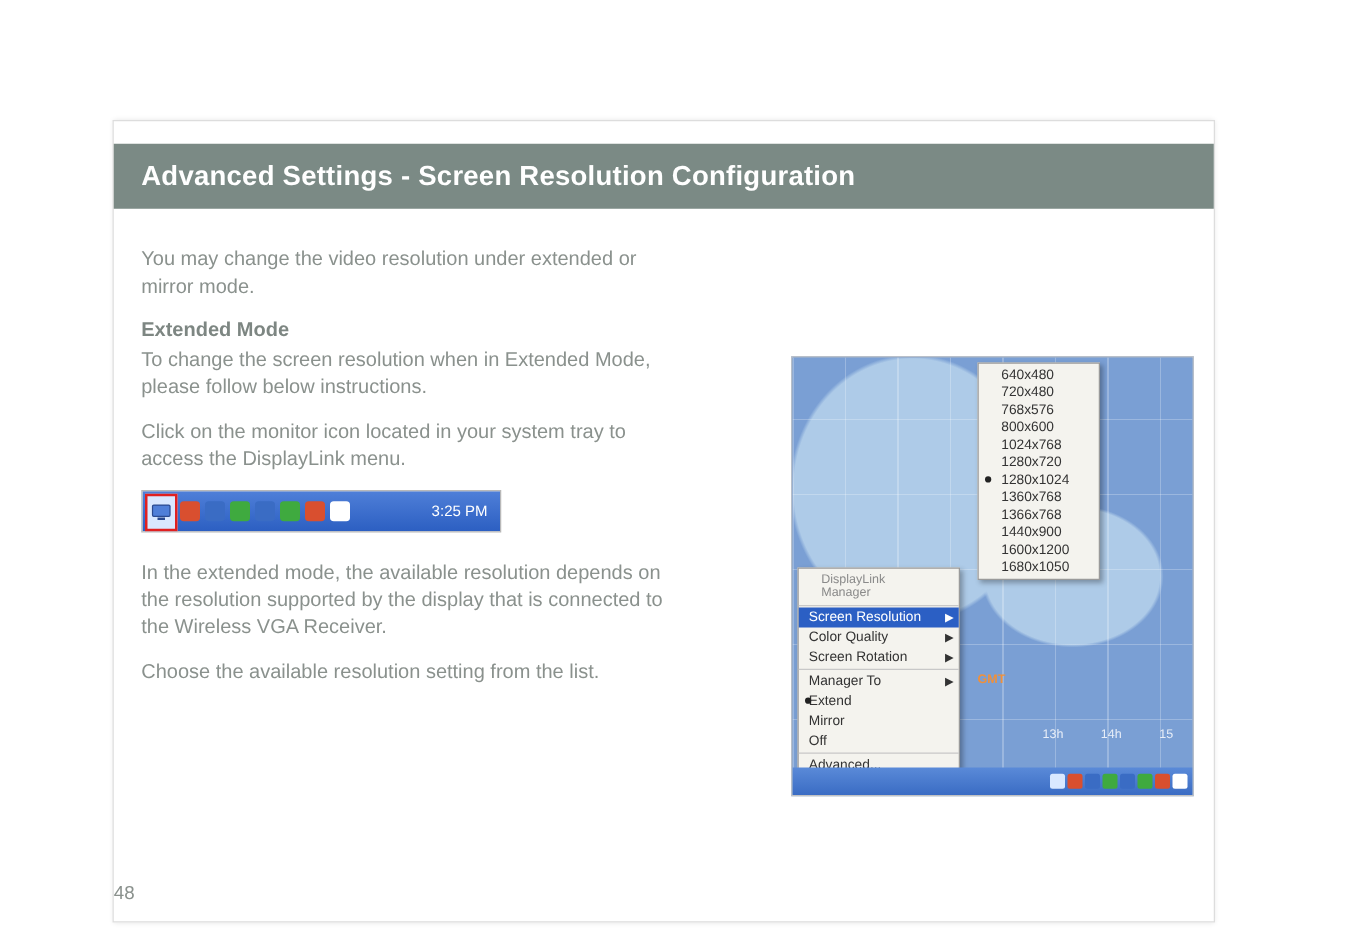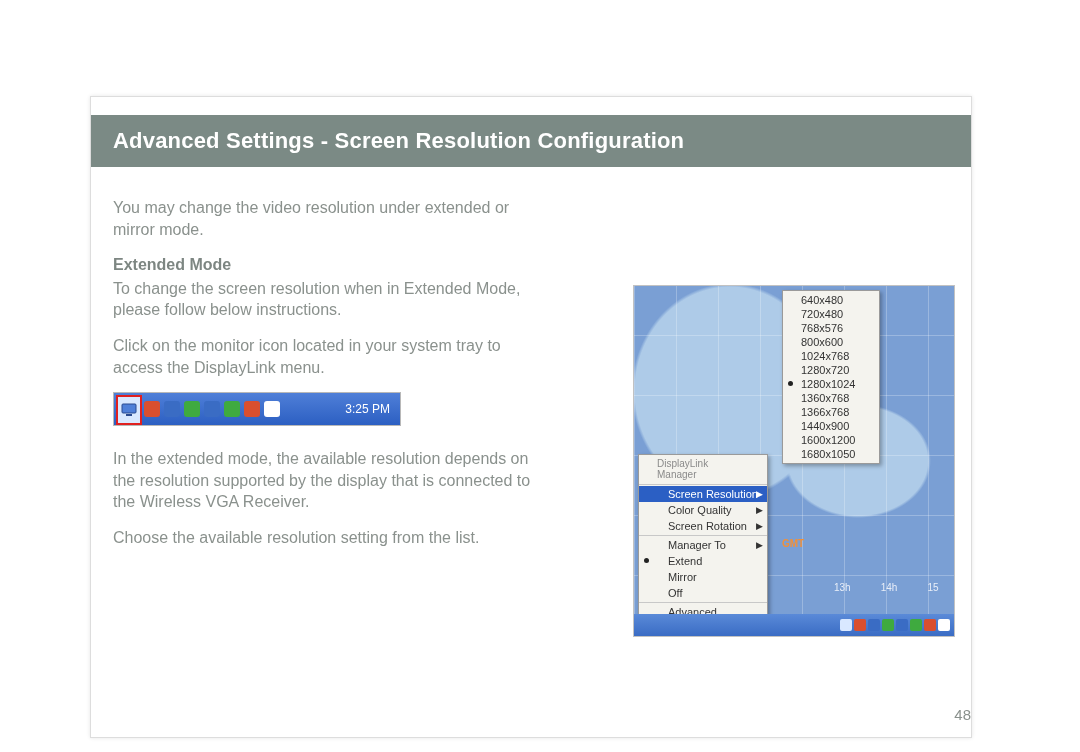--- a/index.html
+++ b/index.html
@@ -57,21 +57,21 @@
   .col-right {
     float: right;
     width: 320px;
     margin-top: 88px;
   }
   .page-num {
     position: absolute;
     left: 0;
     bottom: 14px;
     width: 100%;
-    text-align: right;
+    text-align: left;
     color: #8a918d;
     font-size: 15px;
   }
 
   
   .tray-img {
     width: 286px;
     height: 32px;
     background: linear-gradient(#4f7fd8, #2c5fc2);
     border: 1px solid #b8b8b8;
@@ -149,21 +149,21 @@
     font-size: 11px;
     color: #333;
   }
   .ctxmenu .title {
     padding: 3px 18px;
     color: #8a8a8a;
     font-size: 10px;
   }
   .ctxmenu .hr { height:1px;background:#c8c8c8;margin:1px 0; }
   .ctxmenu .mi {
-    padding: 2px 6px 2px 29px;
+    padding: 2px 6px 2px 8px;
     position: relative;
     white-space: nowrap;
   }
   .ctxmenu .mi.sel {
     background: #2b5fc4;
     color: #fff;
   }
   .ctxmenu .mi .arrow {
     position: absolute;
     right: 4px;

